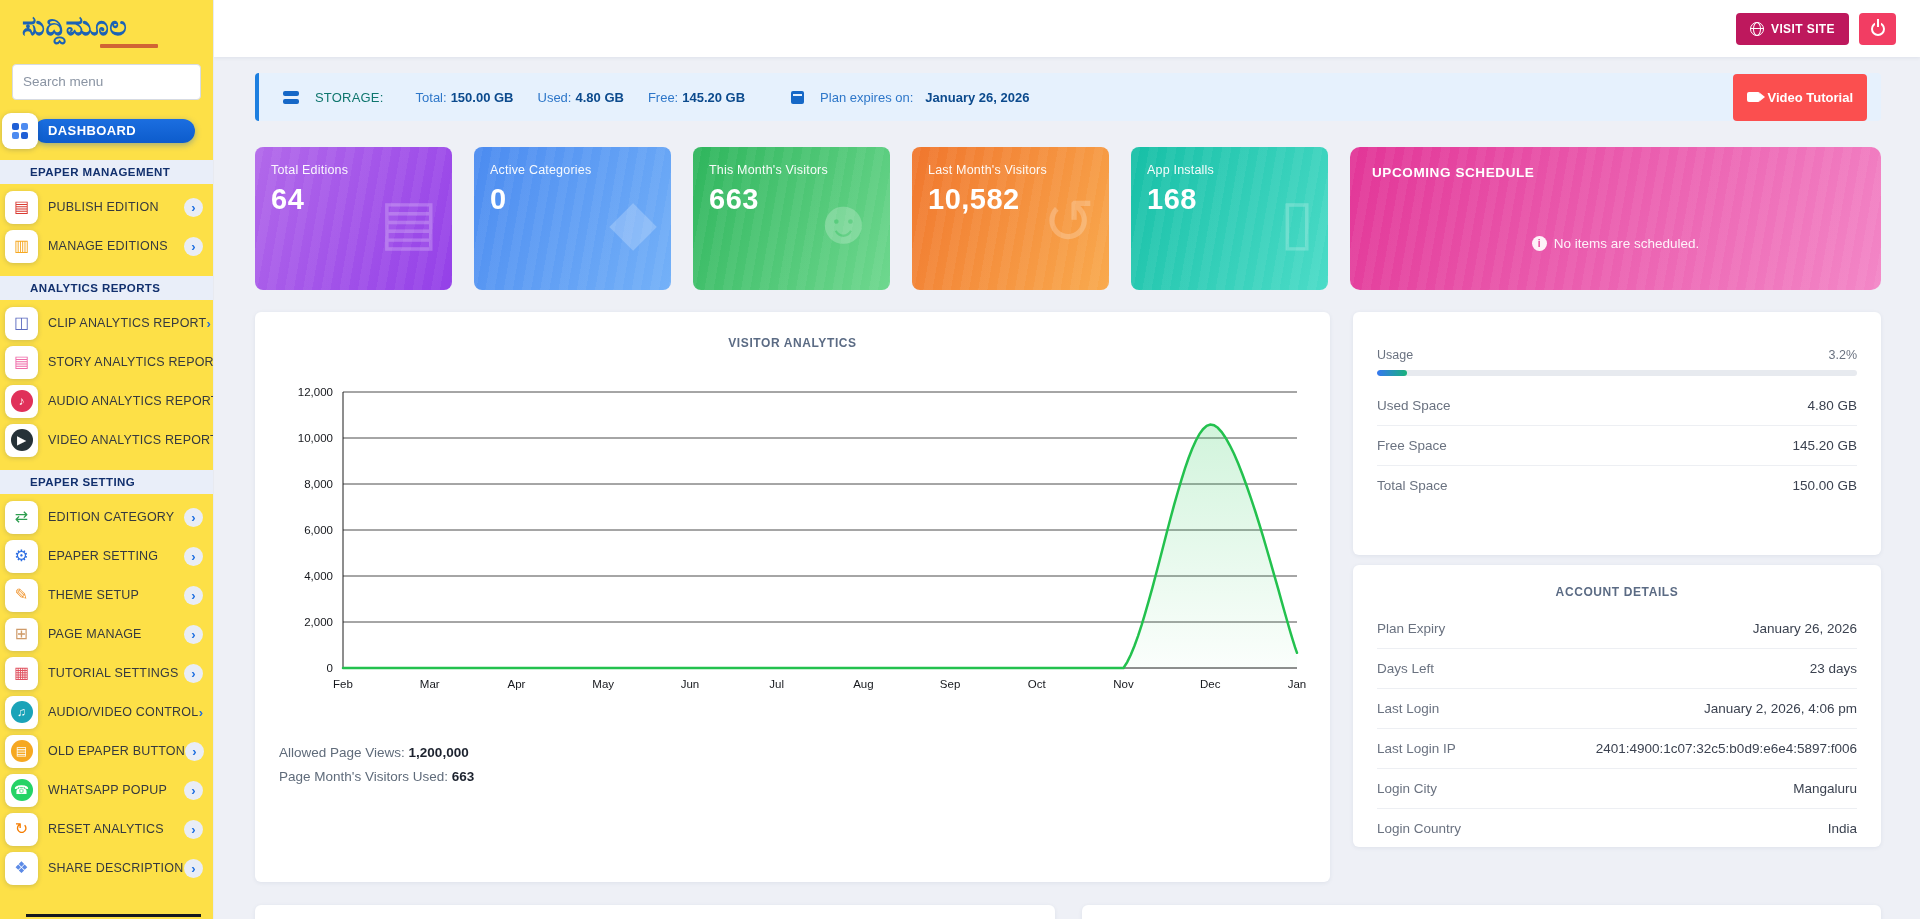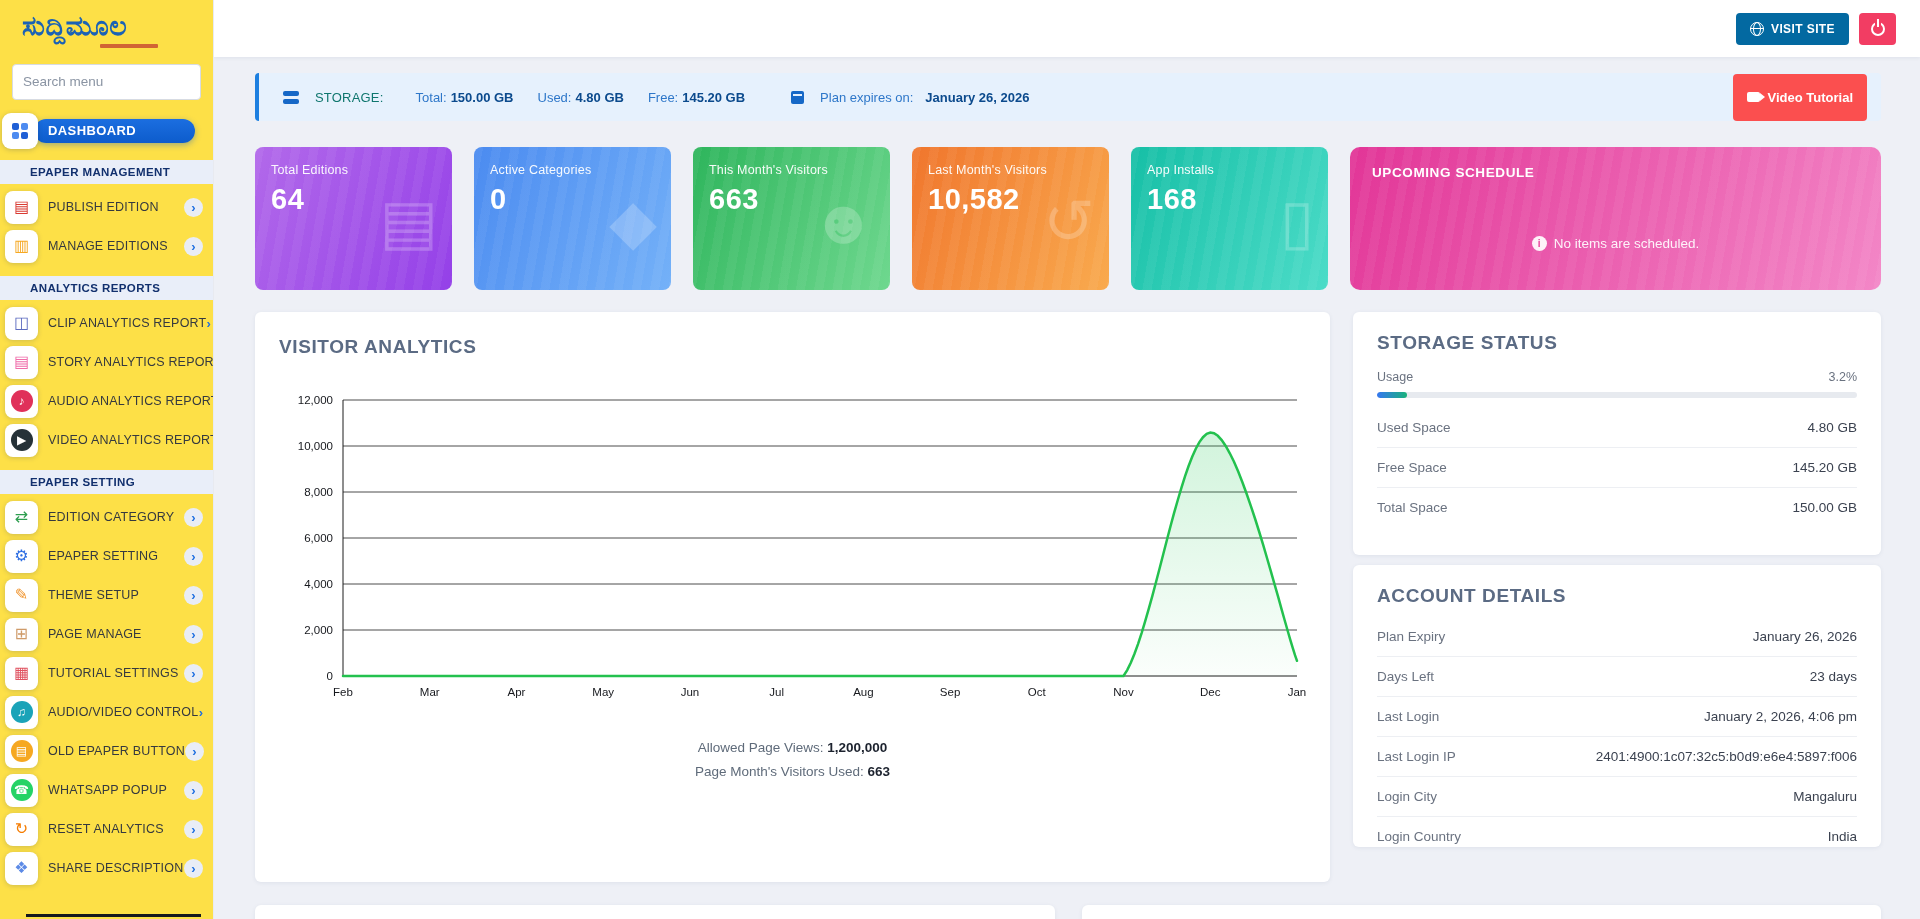--- a/index.html
+++ b/index.html
@@ -27,21 +27,21 @@
   .side-icon.circ { border-radius:8px; }
   .side-icon.circ .glyph { width:22px; height:22px; border-radius:50%; display:flex; align-items:center; justify-content:center; font-size:12px; color:#fff; }
   .side-label { font-size:12.5px; color:#35393f; margin-left:10px; letter-spacing:.2px; flex:1; white-space:nowrap; }
   .chev { color:#1f6fe0; font-weight:bold; }
   .chev.circle { width:19px; height:19px; border-radius:50%; background:#e9edf6; display:flex; align-items:center; justify-content:center; font-size:13px; flex:none; }
   .chev.plain { font-size:13px; flex:none; }
   .side-bottom-line { position:absolute; bottom:2px; left:26px; right:12px; height:3px; background:#15181d; }
 
   
   .header { position:absolute; left:214px; right:0; top:0; height:57px; background:#fff; box-shadow:0 1px 4px rgba(40,60,100,.08); display:flex; align-items:center; justify-content:flex-end; padding-right:24px; gap:10px; z-index:4; }
-  .btn-visit { height:32px; background:#0369a1; border:none; border-radius:4px; color:#fff; font-size:12px; font-weight:bold; letter-spacing:.4px; padding:0 14px; display:flex; align-items:center; gap:7px; cursor:pointer; font-family:inherit;margin-left:28px; }
+  .btn-visit { height:32px; background:#be185d; border:none; border-radius:4px; color:#fff; font-size:12px; font-weight:bold; letter-spacing:.4px; padding:0 14px; display:flex; align-items:center; gap:7px; cursor:pointer; font-family:inherit;margin-left:28px; }
   .glb { width:14px; height:14px; border:1.5px solid #fff; border-radius:50%; position:relative; flex:none; }
   .glb::before { content:""; position:absolute; left:-1px; right:-1px; top:50%; margin-top:-1px; height:1.5px; background:#fff; }
   .glb::after { content:""; position:absolute; left:50%; top:-1px; bottom:-1px; width:6px; transform:translateX(-50%); border:1.5px solid #fff; border-radius:50%; }
   .btn-power { width:37px; height:32px; background:#f23d63; border:none; border-radius:4px; display:flex; align-items:center; justify-content:center; cursor:pointer; }
   .pwr { width:14px; height:14px; border:2px solid #fff; border-radius:50%; position:relative; }
   .pwr::after { content:""; position:absolute; left:50%; top:-5px; transform:translateX(-50%); width:2px; height:8px; background:#fff; box-shadow:0 0 0 2px #f23d63; }
 
   
   .main { position:absolute; left:214px; right:0; top:57px; bottom:0; overflow:hidden; padding:16px 39px 0 41px; background:#eef0f6; }
 
@@ -67,23 +67,23 @@
   .stat-value { font-size:29px; font-weight:bold; margin-top:6px; letter-spacing:.5px; }
   .stat-watermark { position:absolute; right:14px; top:44px; font-size:62px; line-height:1; color:rgba(255,255,255,.22); }
   .schedule-card { flex:1; border-radius:10px; padding:18px 22px; color:#fff; position:relative; overflow:hidden; }
   .schedule-title { font-size:13.5px; font-weight:bold; letter-spacing:.6px; }
   .schedule-empty { position:absolute; left:0; right:0; top:62%; display:flex; align-items:center; justify-content:center; gap:7px; font-size:13.5px; color:rgba(255,255,255,.92); }
   .info { width:15px; height:15px; border-radius:50%; background:rgba(255,255,255,.92); color:#e8449c; font-size:10px; font-weight:bold; display:inline-flex; align-items:center; justify-content:center; font-style:normal; }
 
   .lower { display:flex; gap:23px; margin-top:22px; height:570px; }
   .card { background:#fff; border-radius:6px; box-shadow:0 1px 4px rgba(40,60,100,.08); }
   .chart-card { width:1075px; padding:24px 24px; }
-  .panel-title { font-size:19px; font-weight:bold; color:#5b6b84; letter-spacing:.6px; }
+  .panel-title { font-size:12px; font-weight:bold; color:#5b6b84; letter-spacing:.6px;text-align:center; }
   .chart-area { margin-top:18px; }
-  .chart-footer { margin-top:26px; font-size:13.5px; color:#5f6b7a;text-align:center; }
+  .chart-footer { margin-top:39px; font-size:13.5px; color:#5f6b7a; }
   .chart-footer div { margin-bottom:9px; }
   .chart-footer b { color:#1c222e; }
 
   .right-col { flex:1; display:flex; flex-direction:column; gap:10px; }
   .storage-panel { height:243px; padding:20px 24px; }
   .account-panel { height:282px; padding:20px 24px; }
   .usage-row { display:flex; justify-content:space-between; margin-top:16px; font-size:12.5px; color:#6a7280; }
   .progress-track { margin-top:8px; height:6px; background:#e7eaef; border-radius:3px; overflow:hidden; }
   .progress-fill { height:100%; border-radius:3px; background:linear-gradient(90deg,#3577f1,#19b27b); }
   .panel-rows { margin-top:10px; }
@@ -351,21 +351,20 @@
             <path d="M64,300L66.0,300.0L68.2,300.0L70.7,300.0L73.4,300.0L76.4,300.0L79.6,300.0L82.9,300.0L86.5,300.0L90.2,300.0L94.0,300.0L97.9,300.0L101.9,300.0L106.0,300.0L110.2,300.0L114.4,300.0L118.6,300.0L122.8,300.0L127.0,300.0L131.2,300.0L135.3,300.0L139.3,300.0L143.2,300.0L147.0,300.0L150.7,300.0L154.3,300.0L158.0,300.0L161.6,300.0L165.2,300.0L168.8,300.0L172.4,300.0L176.0,300.0L179.6,300.0L183.3,300.0L186.9,300.0L190.5,300.0L194.1,300.0L197.7,300.0L201.3,300.0L204.9,300.0L208.5,300.0L212.2,300.0L215.8,300.0L219.4,300.0L223.0,300.0L226.6,300.0L230.2,300.0L233.8,300.0L237.5,300.0L241.1,300.0L244.7,300.0L248.3,300.0L251.9,300.0L255.5,300.0L259.1,300.0L262.8,300.0L266.4,300.0L270.0,300.0L273.6,300.0L277.2,300.0L280.8,300.0L284.4,300.0L288.0,300.0L291.7,300.0L295.3,300.0L298.9,300.0L302.5,300.0L306.1,300.0L309.7,300.0L313.3,300.0L317.0,300.0L320.6,300.0L324.2,300.0L327.8,300.0L331.4,300.0L335.0,300.0L338.6,300.0L342.3,300.0L345.9,300.0L349.5,300.0L353.1,300.0L356.7,300.0L360.3,300.0L363.9,300.0L367.5,300.0L371.2,300.0L374.8,300.0L378.4,300.0L382.0,300.0L385.6,300.0L389.2,300.0L392.8,300.0L396.5,300.0L400.1,300.0L403.7,300.0L407.3,300.0L410.9,300.0L414.5,300.0L418.1,300.0L421.8,300.0L425.4,300.0L429.0,300.0L432.6,300.0L436.2,300.0L439.8,300.0L443.4,300.0L447.0,300.0L450.7,300.0L454.3,300.0L457.9,300.0L461.5,300.0L465.1,300.0L468.7,300.0L472.3,300.0L476.0,300.0L479.6,300.0L483.2,300.0L486.8,300.0L490.4,300.0L494.0,300.0L497.6,300.0L501.3,300.0L504.9,300.0L508.5,300.0L512.1,300.0L515.7,300.0L519.3,300.0L522.9,300.0L526.5,300.0L530.2,300.0L533.8,300.0L537.4,300.0L541.0,300.0L544.6,300.0L548.2,300.0L551.8,300.0L555.5,300.0L559.1,300.0L562.7,300.0L566.3,300.0L569.9,300.0L573.5,300.0L577.1,300.0L580.8,300.0L584.4,300.0L588.0,300.0L591.6,300.0L595.2,300.0L598.8,300.0L602.4,300.0L606.0,300.0L609.7,300.0L613.3,300.0L616.9,300.0L620.5,300.0L624.1,300.0L627.7,300.0L631.3,300.0L635.0,300.0L638.6,300.0L642.2,300.0L645.8,300.0L649.4,300.0L653.0,300.0L656.6,300.0L660.3,300.0L663.9,300.0L667.5,300.0L671.1,300.0L674.7,300.0L678.3,300.0L681.9,300.0L685.5,300.0L689.2,300.0L692.8,300.0L696.4,300.0L700.0,300.0L703.6,300.0L707.2,300.0L710.8,300.0L714.5,300.0L718.1,300.0L721.7,300.0L725.3,300.0L728.9,300.0L732.5,300.0L736.1,300.0L739.8,300.0L743.4,300.0L747.0,300.0L750.6,300.0L754.2,300.0L757.8,300.0L761.4,300.0L765.0,300.0L768.7,300.0L772.3,300.0L775.9,300.0L779.5,300.0L783.1,300.0L786.7,300.0L790.3,300.0L794.0,300.0L797.6,300.0L801.2,300.0L804.8,300.0L808.4,300.0L812.0,300.0L815.6,300.0L819.2,300.0L822.9,300.0L826.5,300.0L830.1,300.0L833.7,300.0L837.3,300.0L840.9,300.0L844.5,300.0L848.2,294.1L851.8,286.7L855.4,278.0L859.0,268.1L862.6,257.1L866.2,245.2L869.8,232.6L873.5,219.4L877.1,205.8L880.7,192.0L884.3,178.0L887.9,164.0L891.5,150.3L895.1,136.9L898.8,124.0L902.4,111.8L906.0,100.4L909.6,90.0L913.2,80.7L916.8,72.7L920.4,66.1L924.0,61.2L927.7,57.9L931.3,56.6L935.0,57.3L938.8,59.8L942.7,64.1L946.7,70.0L950.8,77.3L955.0,85.8L959.2,95.5L963.4,106.2L967.6,117.7L971.8,129.8L976.0,142.5L980.1,155.5L984.1,168.7L988.0,182.0L991.8,195.2L995.5,208.1L999.1,220.7L1002.4,232.7L1005.6,244.0L1008.6,254.5L1011.3,263.9L1013.8,272.2L1016.0,279.2L1018.0,284.8" fill="none" stroke="#23c14e" stroke-width="2.5" stroke-linecap="round"></path>
           </svg></div>
       <div class="chart-footer">
         <div><span>Allowed Page Views:</span> <b>1,200,000</b></div>
         <div><span>Page Month's Visitors Used:</span> <b>663</b></div>
       </div>
     </div>
 
     <div class="right-col">
       <div class="card storage-panel">
-        <div class="panel-title">STORAGE STATUS</div>
         <div class="usage-row">
           <span>Usage</span>
           <span>3.2%</span>
         </div>
         <div class="progress-track">
             <div class="progress-fill" id="usage-fill" style="width: 3.2%; min-width: 30px;"></div>
           </div>
         <div class="panel-rows">
             <div class="panel-row">
               <span class="lbl">Used Space</span>

